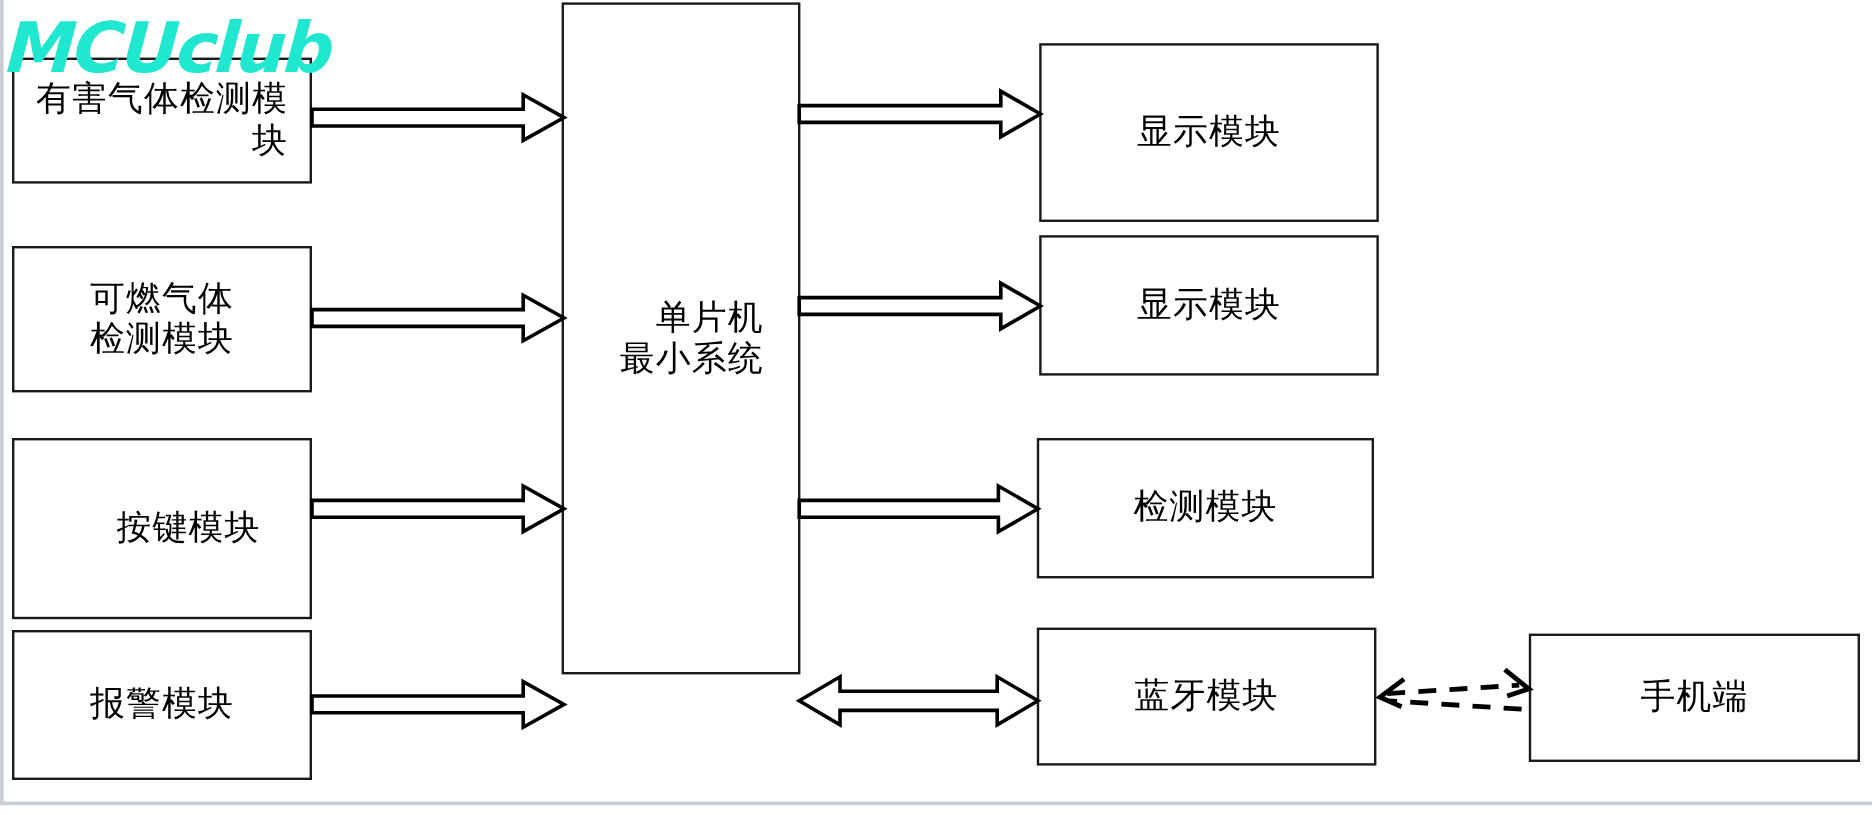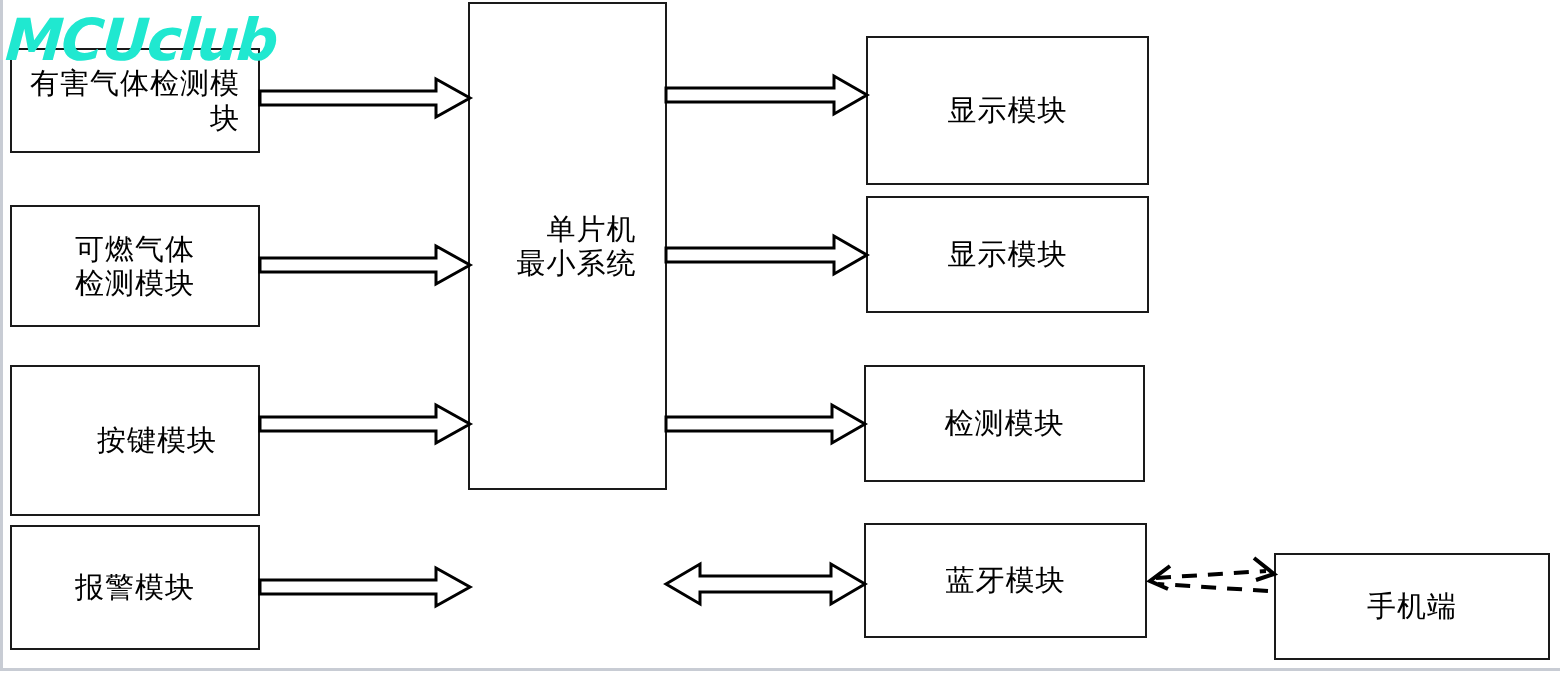--- a/index.html
+++ b/index.html
@@ -108,42 +108,42 @@
   </div>
 
   <div class="node left-node" style="left:10px; top:365px; width:250px; height:151px;padding-left:44px;">
     <span class="label">按键模块</span>
   </div>
 
   <div class="node left-node" style="left:10px; top:525px; width:250px; height:125px;">
     <span class="label">报警模块</span>
   </div>
 
-  <div class="node mcu-node" style="left:468px; top:2px; width:199px; height:488px;padding-left:18px;">
+  <div class="node mcu-node" style="left:468px; top:2px; width:199px; height:560px;padding-left:18px;">
     <span class="label">单片机
 最小系统</span>
   </div>
 
   <div class="node right-node" style="left:866px; top:36px; width:283px; height:149px;">
     <span class="label">显示模块</span>
   </div>
 
   <div class="node right-node" style="left:866px; top:196px; width:283px; height:117px;">
     <span class="label">显示模块</span>
   </div>
 
   <div class="node right-node" style="left:864px; top:365px; width:281px; height:117px;">
     <span class="label">检测模块</span>
   </div>
 
   <div class="node right-node" style="left:864px; top:523px; width:283px; height:115px;">
     <span class="label">蓝牙模块</span>
   </div>
 
-  <div class="node phone-node" style="left:1274px; top:528px; width:276px; height:107px;margin-top:25px;">
+  <div class="node phone-node" style="left:1274px; top:528px; width:276px; height:107px;">
     <span class="label">手机端</span>
   </div>
 
   <svg class="arrow-svg" style="left:258px; top:77px;" width="214" height="42" viewBox="0 0 214 42">
     <polygon class="arrow-shape" points="2,14 178,14 178,2 212,21 178,40 178,28 2,28"></polygon>
   </svg>
 
   <svg class="arrow-svg" style="left:258px; top:244px;" width="214" height="42" viewBox="0 0 214 42">
     <polygon class="arrow-shape" points="2,14 178,14 178,2 212,21 178,40 178,28 2,28"></polygon>
   </svg>

